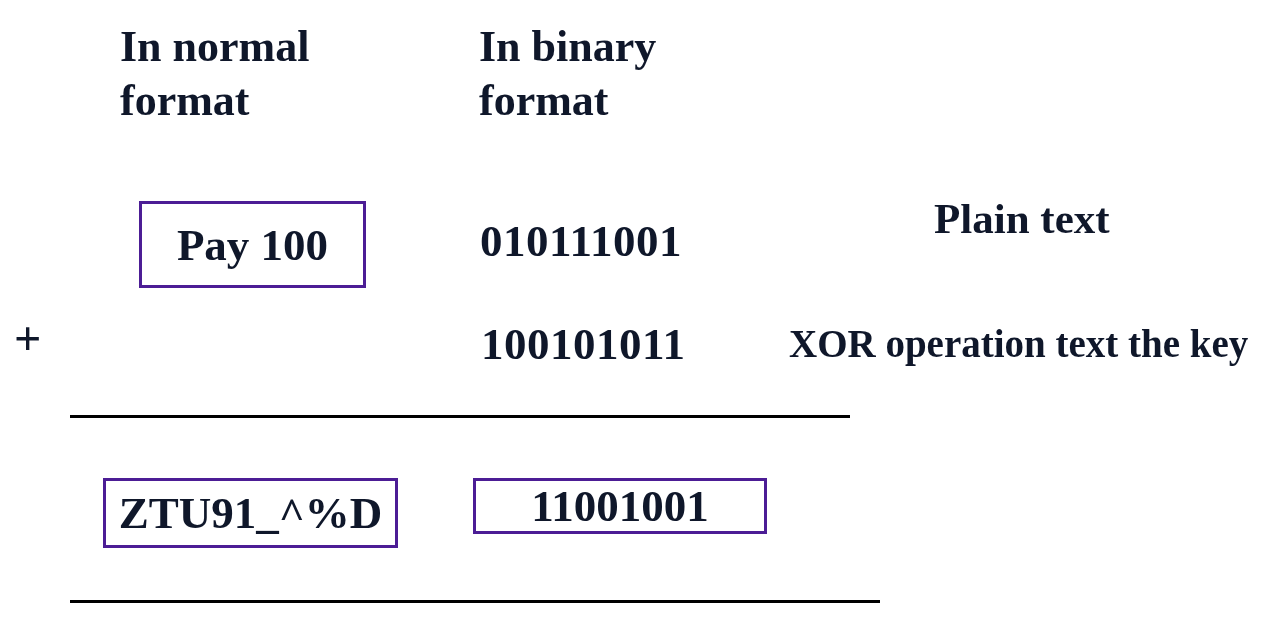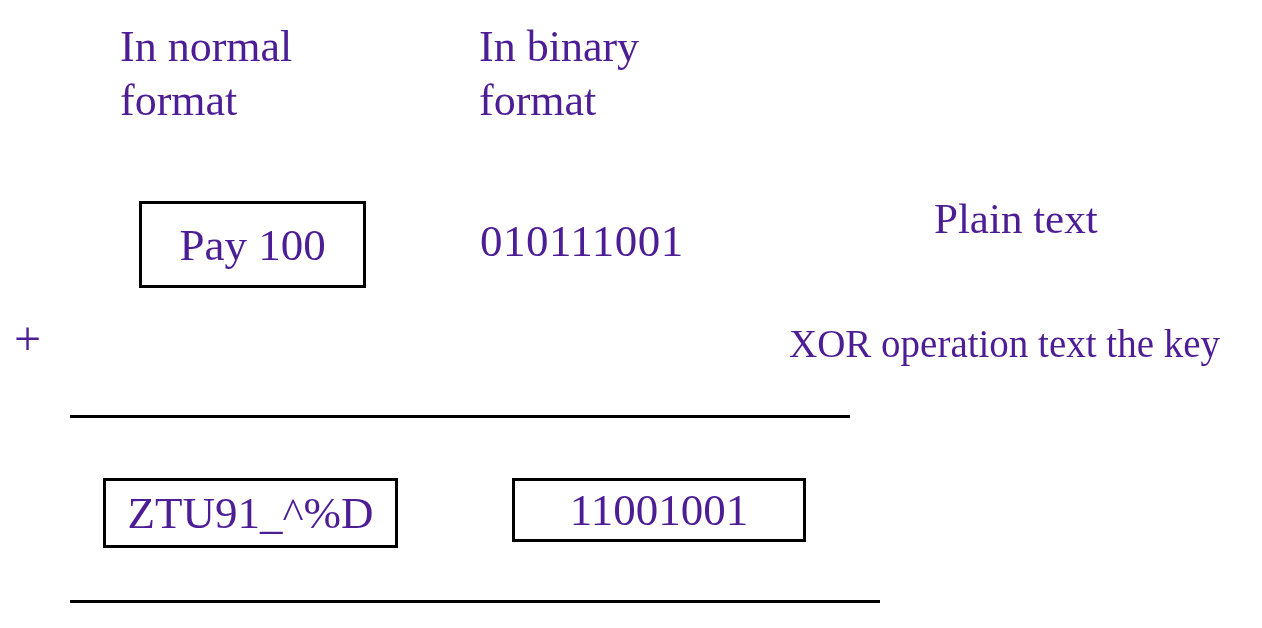--- a/index.html
+++ b/index.html
@@ -6,33 +6,33 @@
     margin: 0;
     padding: 0;
     background: #ffffff;
   }
   #canvas {
     position: relative;
     width: 1262px;
     height: 628px;
     background: #ffffff;
     font-family: "Liberation Serif", "DejaVu Serif", serif;
-    font-weight: normal;
-    color: #4c1d95;
+    font-weight: bold;
+    color: #0f172a;
     overflow: hidden;
   }
   .abs { position: absolute; }
   .hdr {
     font-size: 44px;
     line-height: 54px;
     white-space: pre-line;
   }
   .valuebox {
     box-sizing: border-box;
-    border: 3px solid #000000;
+    border: 3px solid #4c1d95;
     background: #ffffff;
     display: flex;
     align-items: center;
     justify-content: center;
   }
   .boxtext { font-size: 45px; }
   .binary {
     font-size: 45px;
     line-height: 45px;
     letter-spacing: 0.5px;
@@ -63,21 +63,21 @@
   #bin-plain   { left: 480px; top: 219px; }
   #lbl-plain   { left: 898px; top: 197px; margin-left: 36px; }
 
   #op-plus     { left: 14px;  top: 315px; }
   #bin-key     { left: 481px; top: 322px; }
   #lbl-xor     { left: 789px; top: 324px; }
 
   #rule-sum    { left: 70px;  top: 415px; width: 780px; }
 
   #box-cipher-normal { left: 103px; top: 478px; width: 295px; height: 70px; }
-  #box-cipher-binary { left: 473px; top: 478px; width: 294px; height: 64px; margin-left: 39px; }
+  #box-cipher-binary { left: 473px; top: 478px; width: 294px; height: 56px; }
   #lbl-cipher  { left: 900px; top: 498px; }
 
   #rule-bottom { left: 70px;  top: 600px; width: 810px; }
 </style>
 </head>
 <body>
 
 <div id="canvas">
 
   <div id="hdr-normal" class="abs hdr">In normal
@@ -89,20 +89,21 @@
   <div id="box-pay" class="abs valuebox">
     <span class="boxtext">Pay 100</span>
   </div>
 
   <div id="bin-plain" class="abs binary">010111001</div>
 
   <div id="lbl-plain" class="abs rowlabel">Plain text</div>
 
   <div id="op-plus" class="abs plus">+</div>
 
+  <div id="bin-key" class="abs binary">100101011</div>
 
   <div id="lbl-xor" class="abs xorlabel">XOR operation text the key</div>
 
   <div id="rule-sum" class="abs rule"></div>
 
   <div id="box-cipher-normal" class="abs valuebox">
     <span class="boxtext">ZTU91_^%D</span>
   </div>
 
   <div id="box-cipher-binary" class="abs valuebox">

